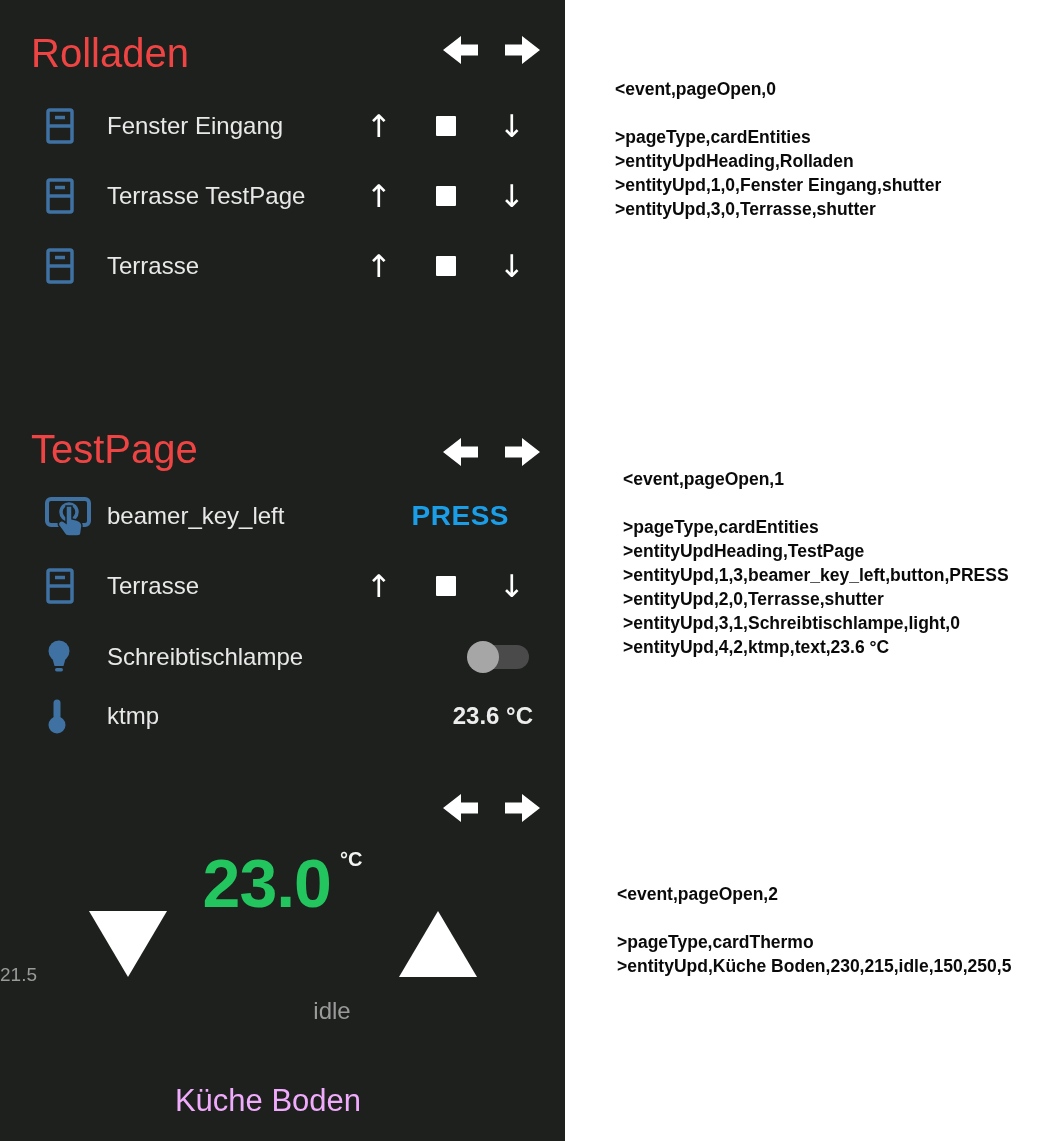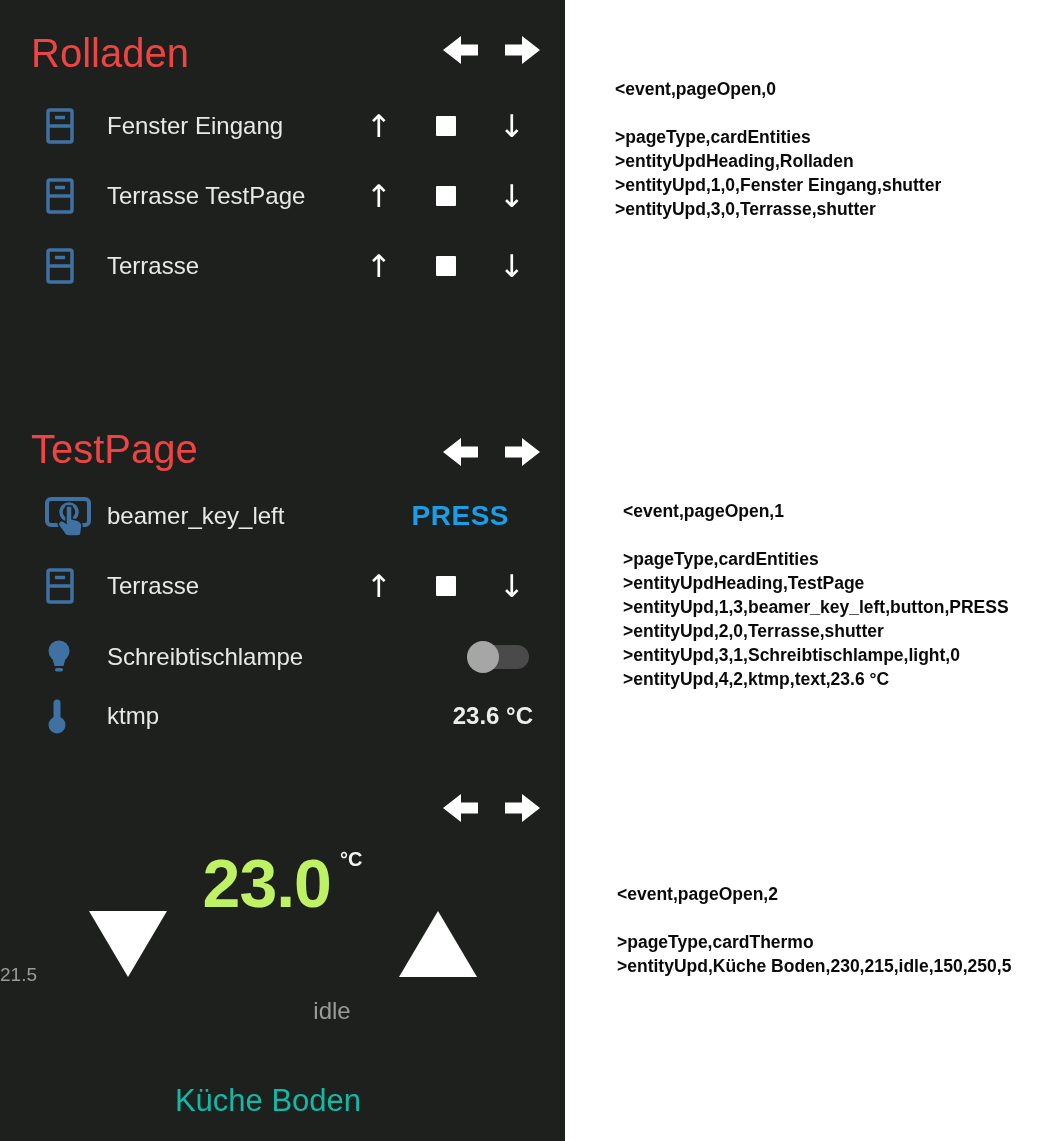--- a/index.html
+++ b/index.html
@@ -32,38 +32,38 @@
   .toggle { position:absolute; right:36px; top:50%; transform:translateY(-50%);
             width:62px; height:34px; }
   .toggle .track { position:absolute; right:0; top:5px; width:58px; height:24px;
                    background:#4a4a4a; border-radius:12px; }
   .toggle .knob { position:absolute; left:0; top:1px; width:32px; height:32px;
                   background:#a6a6a6; border-radius:50%; }
 
   
   .thermo-temp { position:absolute; left:0; top:850px; width:565px;
                  display:flex; justify-content:center; align-items:flex-start; }
-  .temp-big { color:#bef264; font-size:68px; font-weight:700; line-height:66px; letter-spacing:-1px; }
+  .temp-big { color:#22c55e; font-size:68px; font-weight:700; line-height:66px; letter-spacing:-1px; }
   .temp-unit { color:#f5f5f5; font-size:20px; font-weight:700; margin-left:9px; transform:translateY(-2px); }
   .tri-btn { position:absolute; top:910px; }
   .tri-down { left:88px; }
   .tri-up { left:398px; }
   .target-temp { position:absolute; left:0; top:964px; width:498px; text-align:left;
                  color:#9a9a9a; font-size:19px; }
   .hvac-state  { position:absolute; left:0; top:997px; width:664px; text-align:center;
                  color:#9a9a9a; font-size:24px; }
   .thermo-name { position:absolute; left:0; top:1083px; width:536px; text-align:center;
-                 color:#14b8a6; font-size:31px; }
+                 color:#f0abfc; font-size:31px; }
 
   
   .log { position:absolute; color:#0a0a0a; font-size:17.5px; font-weight:700;
          line-height:24px; white-space:nowrap; }
   .log-gap { height:24px; }
   #log0 { left:615px; top:77px; }
-  #log1 { left:623px; top:467px;margin-top:32px; }
+  #log1 { left:623px; top:467px; }
   #log2 { left:617px; top:882px; }
 </style>
 </head>
 <body>
 
 <div class="screen">
 
   <div class="page-title" style="top:36px">Rolladen</div>
 
   <div class="nav-group" style="top:33px">

